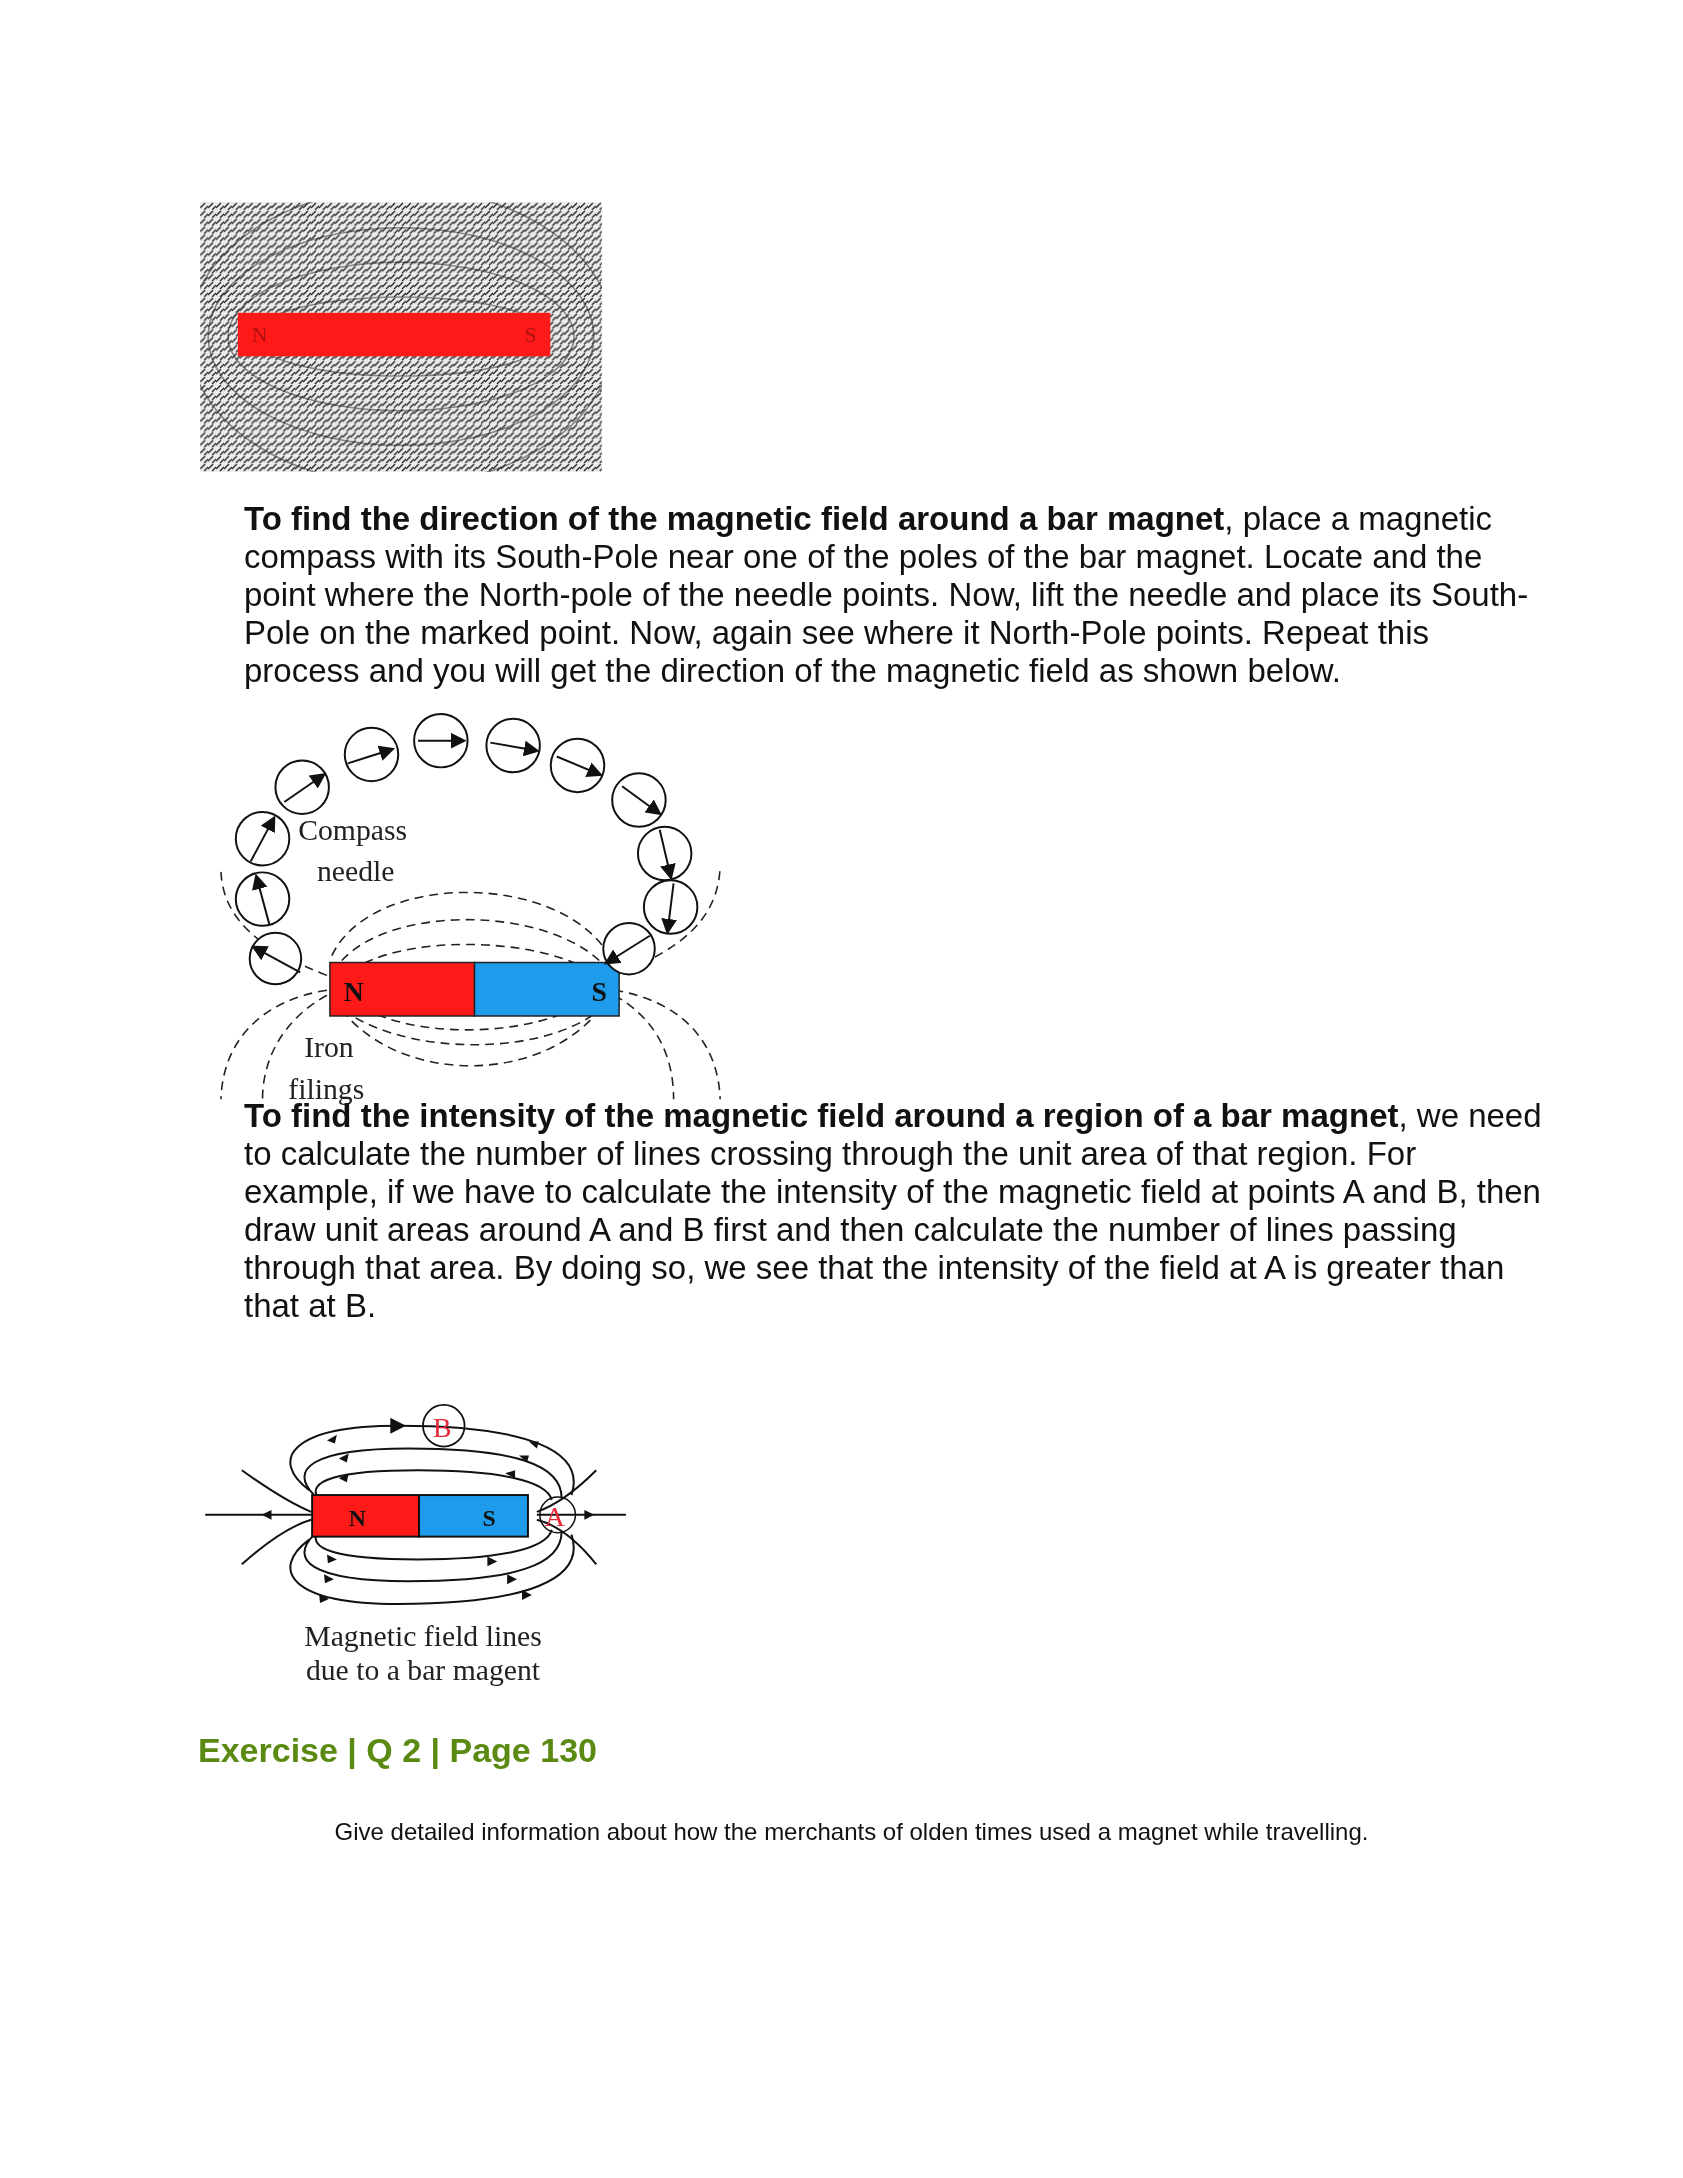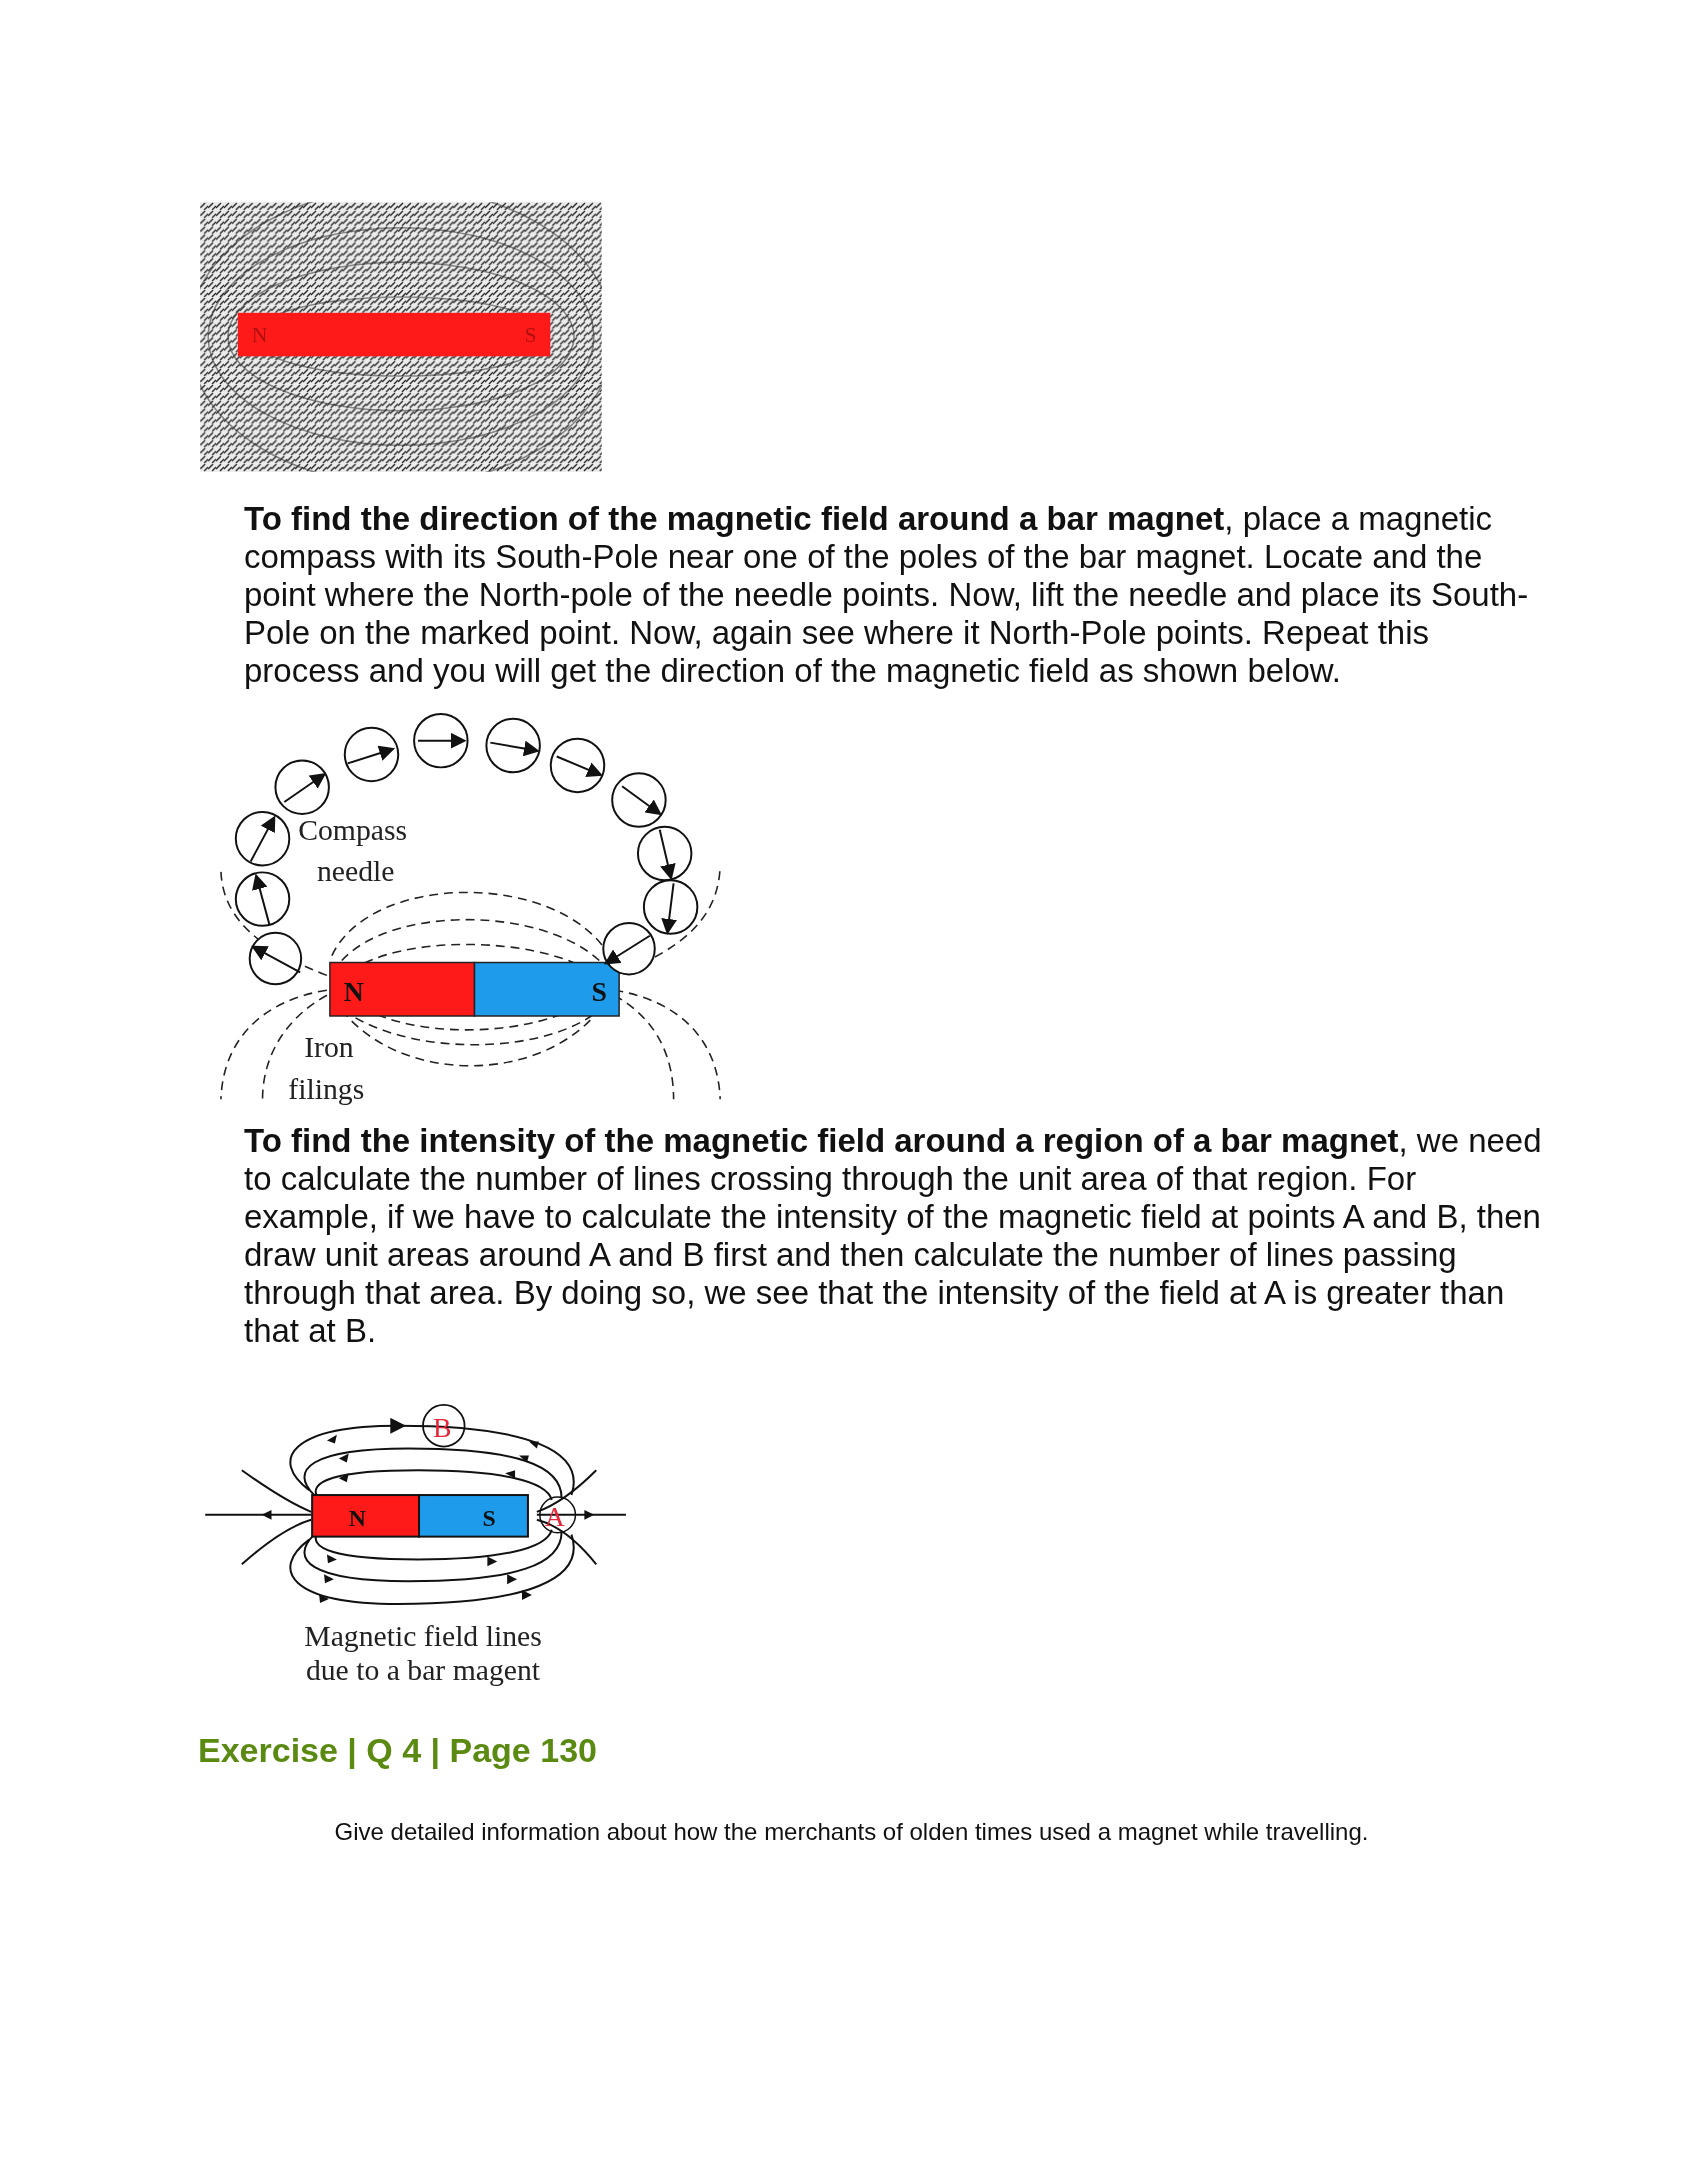--- a/index.html
+++ b/index.html
@@ -118,21 +118,21 @@
           <line x1="451" y1="235" x2="408" y2="262" marker-end="url(#ah)"></line>
         </g>
     </g>
     <text x="96" y="138" font-size="30" fill="#222">Compass</text>
     <text x="115" y="180" font-size="30" fill="#222">needle</text>
     <text x="102" y="357" font-size="30" fill="#222">Iron</text>
     <text x="86" y="400" font-size="30" fill="#222">filings</text>
   </svg>
 </div>
 
-<div class="para" style="top:1122px;">
+<div class="para" style="top:1097px;">
   <b>To find the intensity of the magnetic field around a region of a bar magnet</b><span>, we need to calculate the number of lines crossing through the unit area of that region. For example, if we have to calculate the intensity of the magnetic field at points A and B, then draw unit areas around A and B first and then calculate the number of lines passing through that area. By doing so, we see that the intensity of the field at A is greater than that at B.</span>
 </div>
 
 <div class="fig" style="left:200px; top:1401px; width:446px; height:297px;">
   <svg width="446" height="297" viewBox="0 0 450 300">
     <defs>
       <marker id="ah2" markerWidth="8" markerHeight="8" refX="4" refY="4" orient="auto">
         <path d="M0 0 L8 4 L0 8 Z" fill="#111"></path>
       </marker>
     </defs>
@@ -172,16 +172,16 @@
     <text x="285" y="126" font-size="24" font-weight="bold" fill="#111">S</text>
     <circle cx="246" cy="25" r="21" fill="none" stroke="#111" stroke-width="1.8"></circle>
     <text x="235" y="36" font-size="28" fill="#e8283a">B</text>
     <circle cx="361" cy="115" r="18" fill="none" stroke="#111" stroke-width="1.5"></circle>
     <text x="348" y="126" font-size="28" fill="#e8283a">A</text>
     <text x="225" y="247" font-size="30" fill="#222" text-anchor="middle">Magnetic field lines</text>
     <text x="225" y="282" font-size="30" fill="#222" text-anchor="middle">due to a bar magent</text>
   </svg>
 </div>
 
-<div class="heading" style="color:#5b8a12;">Exercise | Q 4 | Page 130</div>
+<div class="heading" style="color:#5b8a12;">Exercise | Q 2 | Page 130</div>
 
 <div class="question">Give detailed information about how the merchants of olden times used a magnet while travelling.</div>
 
 
 </body></html>

